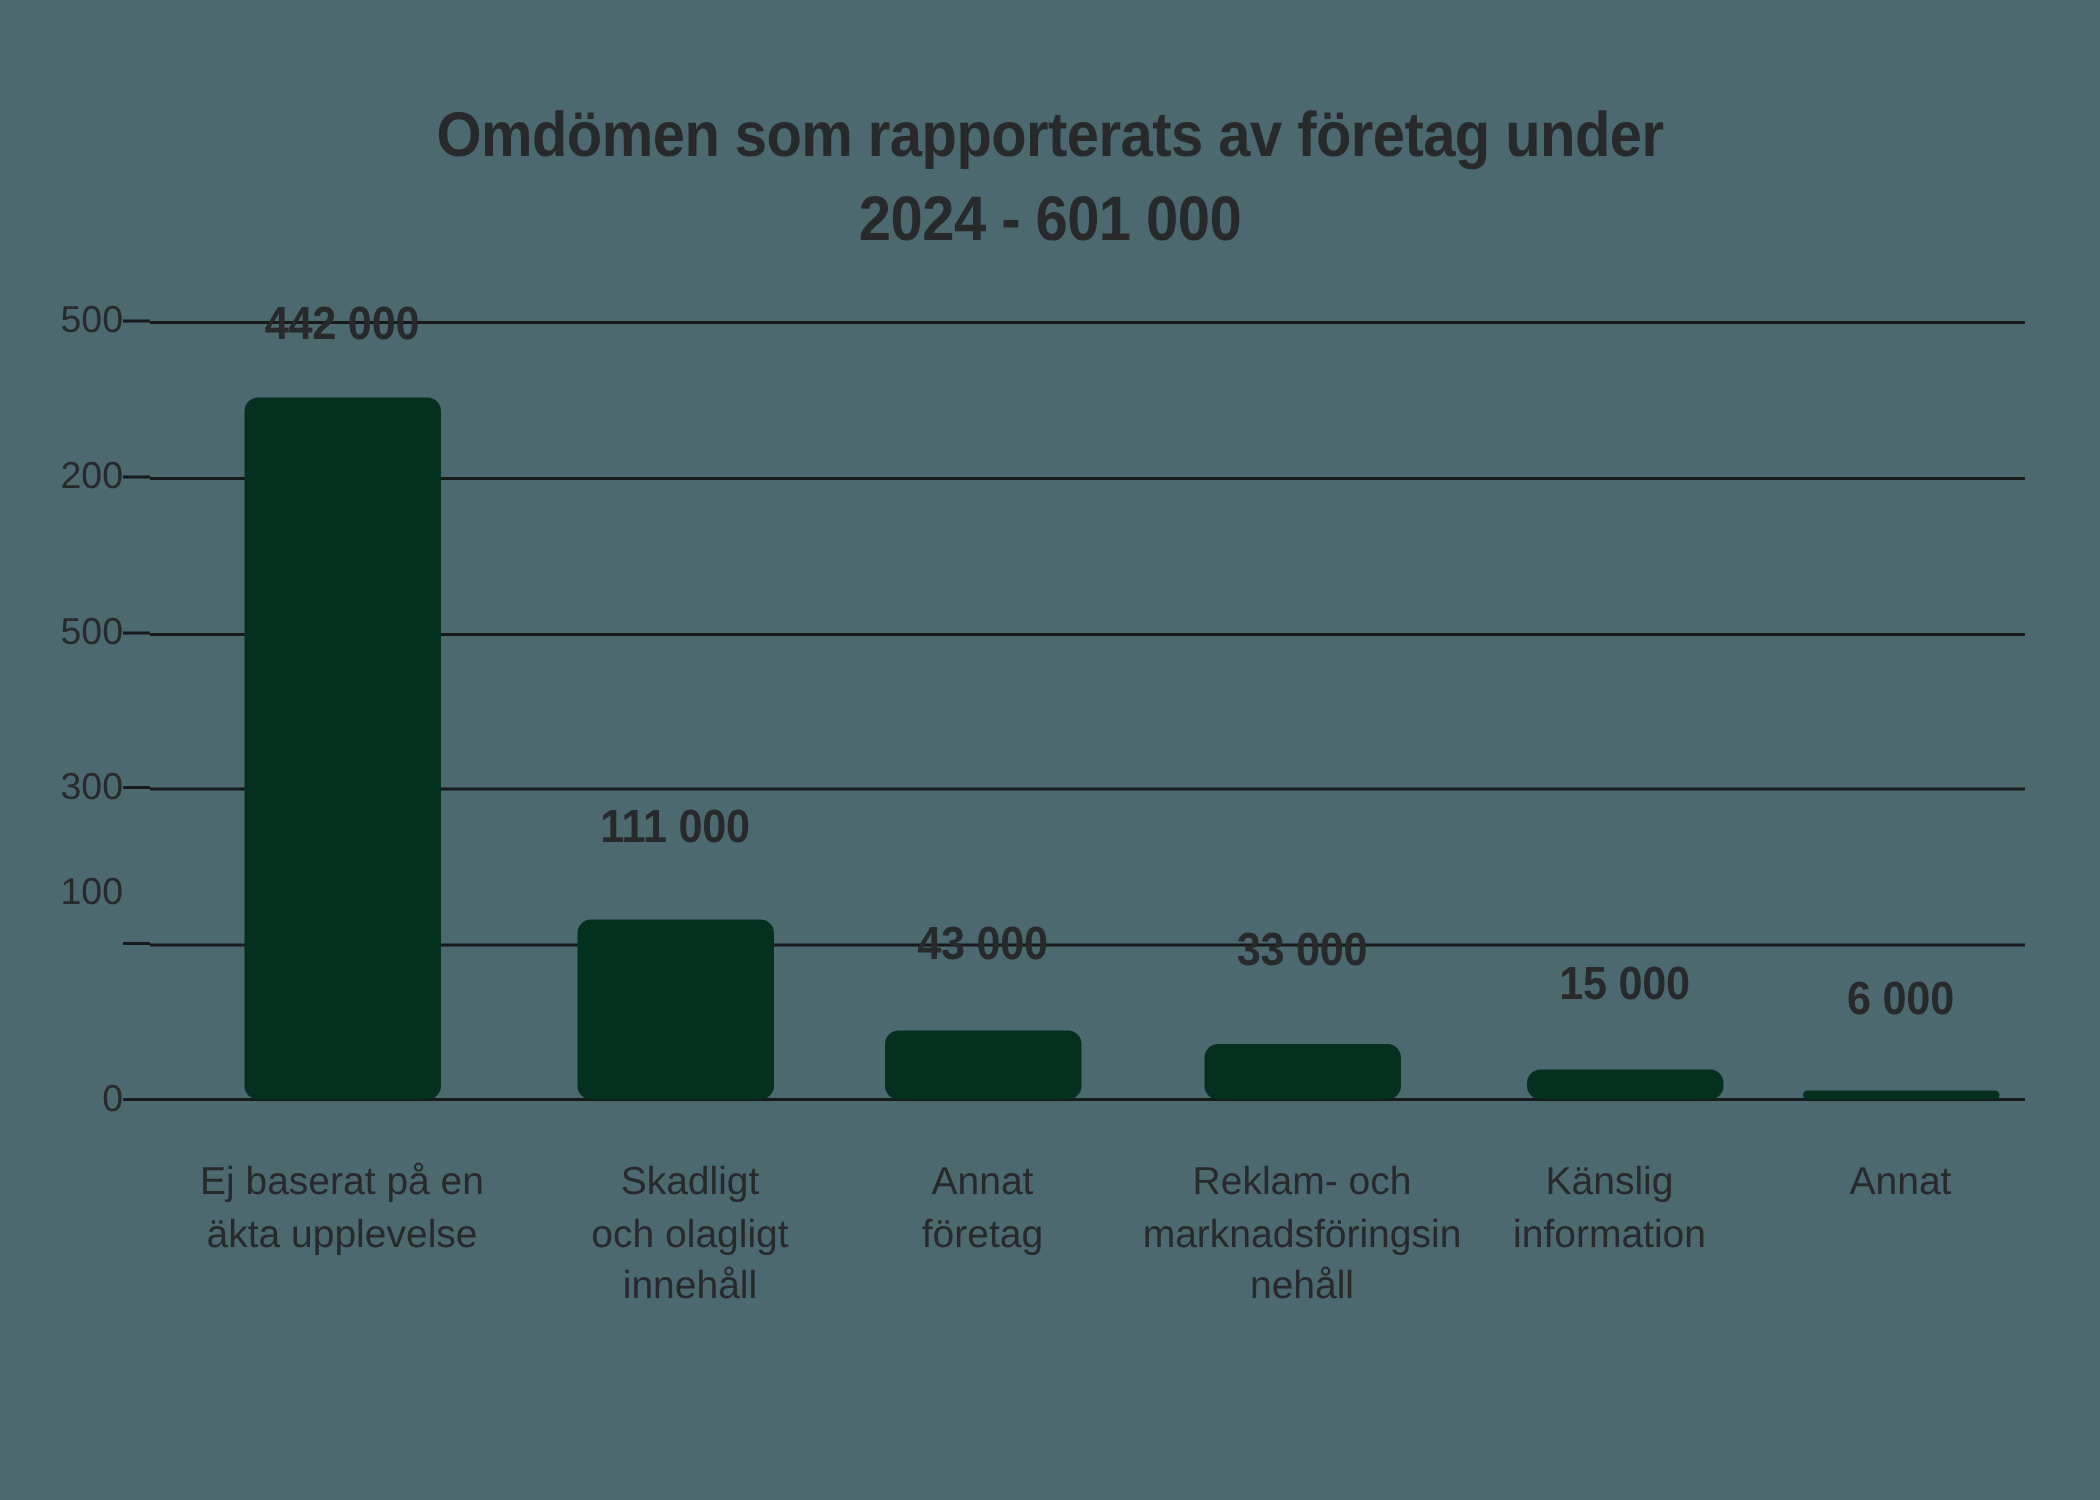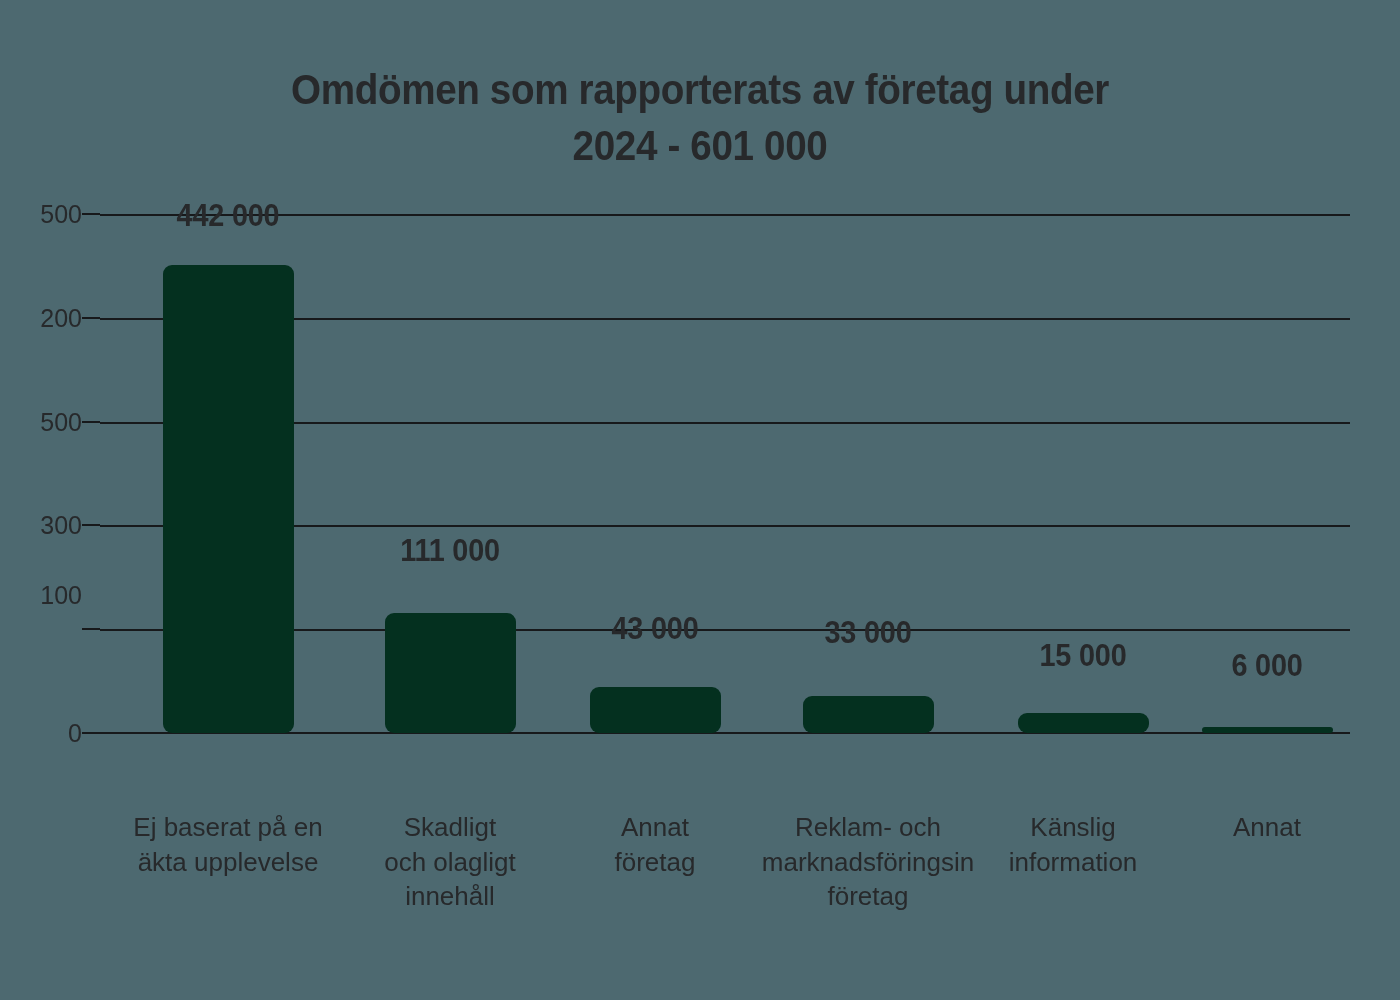--- a/index.html
+++ b/index.html
@@ -112,21 +112,20 @@
   .cat-label {
     position: absolute;
     top: 770px;
     color: #27292b;
     font-size: 26px;
     font-weight: 400;
     line-height: 1.33;
     text-align: center;
     white-space: pre-line;
     transform: translateX(-50%);
-    margin-top: 40px;
   }
 </style>
 </head>
 <body>
 
 <div id="chart-root">
 
   <div class="chart-title">Omdömen som rapporterats av företag under
 2024 - 601 000</div>
 
@@ -167,26 +166,26 @@
     <div class="value-label" style="left:450px;  top:535px">111 000</div>
     <div class="value-label" style="left:655px;  top:613px">43 000</div>
     <div class="value-label" style="left:868px;  top:617px">33 000</div>
     <div class="value-label" style="left:1083px; top:640px">15 000</div>
     <div class="value-label" style="left:1267px; top:650px">6 000</div>
   </div>
 
   <div>
     <div class="cat-label" style="left:228px;  width:300px">Ej baserat på en
 äkta upplevelse</div>
-    <div class="cat-label" style="left:450px;  width:230px">Skadligt
+    <div class="cat-label" style="left:460px;  width:230px">Skadligt
 och olagligt
 innehåll</div>
     <div class="cat-label" style="left:655px;  width:200px">Annat
 företag</div>
     <div class="cat-label" style="left:868px;  width:248px">Reklam- och
 marknadsföringsin
-företag</div>
+nehåll</div>
     <div class="cat-label" style="left:1073px; width:210px">Känslig
 information</div>
     <div class="cat-label" style="left:1267px; width:180px">Annat</div>
   </div>
 
 </div>
 
 </body></html>

